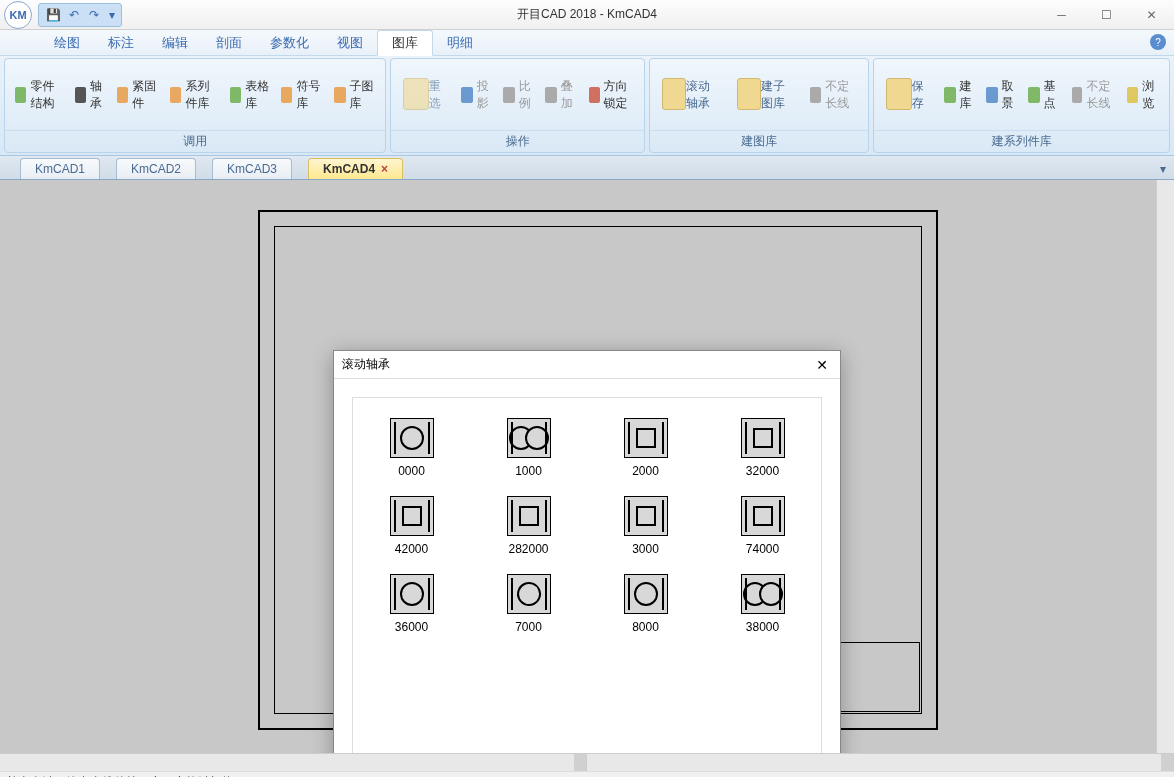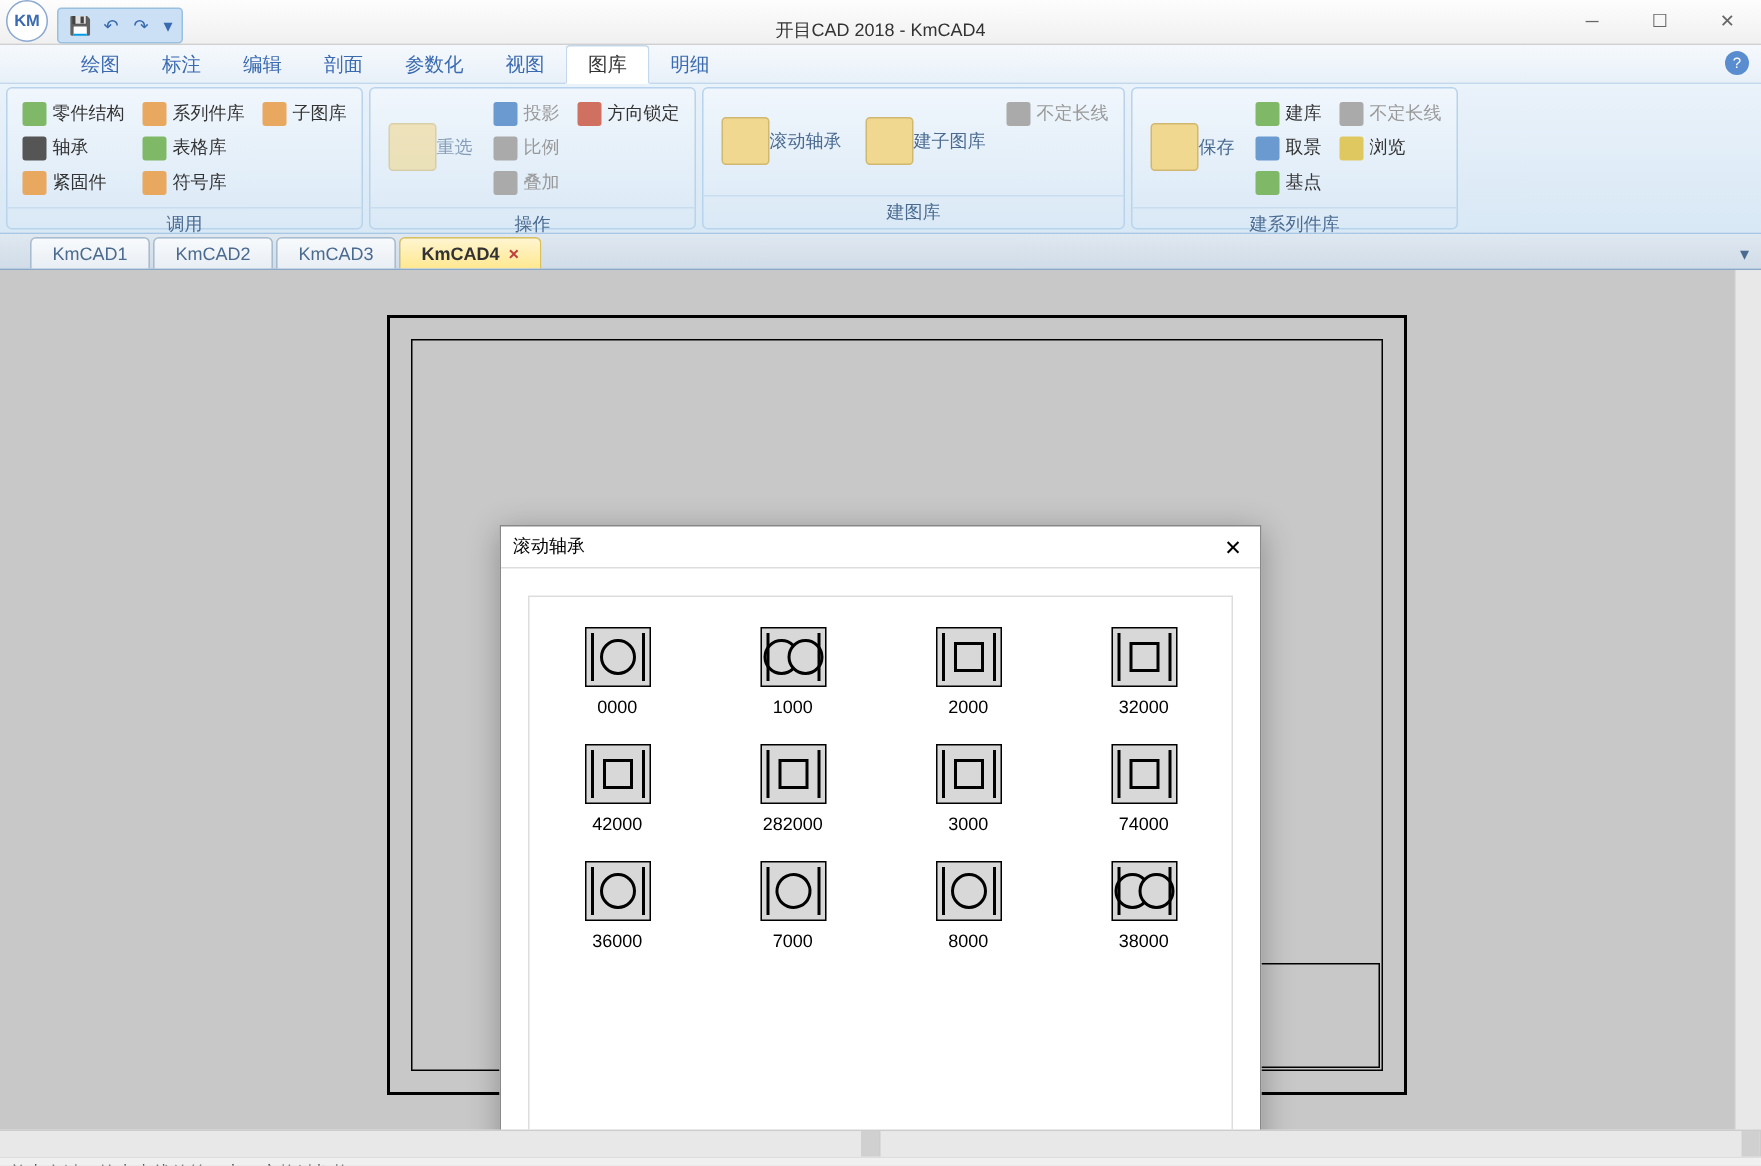--- a/index.html
+++ b/index.html
@@ -1,19 +1,19 @@
 <!DOCTYPE html>
 <html><head>
 <meta charset="utf-8">
 <style>
 * { box-sizing: border-box; margin: 0; padding: 0; font-family: "Microsoft YaHei", "Segoe UI", sans-serif; }
 body { background: #fff; width: 1174px; height: 777px; overflow: hidden; font-size: 12px; }
 
 
-.titlebar { height: 30px; background: linear-gradient(#fdfdfd,#f0f0f0); display:flex; align-items:flex-end; border-bottom:1px solid #d0d0d0; position:relative;}
+.titlebar { height: 30px; background: linear-gradient(#fdfdfd,#f0f0f0); display:flex; align-items:center; border-bottom:1px solid #d0d0d0; position:relative;}
 .app-icon { width:28px; height:28px; margin:1px 4px; background:#fff; border:1px solid #8aa8d0; border-radius:50%; display:flex; align-items:center; justify-content:center; font-weight:bold; color:#3a6ab0; font-size:11px;}
 .qat { display:flex; align-items:center; gap:2px; background:#cce0f5; border:1px solid #9ac0e0; border-radius:3px; padding:2px 6px; margin-left:2px;}
 .qat-btn { width:18px; height:18px; display:flex; align-items:center; justify-content:center; color:#3a6ab0; cursor:pointer;}
 .qat-down { color:#3a6ab0; margin-left:4px; cursor:pointer;}
 .title-text { position:absolute; left:50%; transform:translateX(-50%); color:#333; font-size:12px;}
 .win-controls { margin-left:auto; display:flex;}
 .win-btn { width:45px; height:30px; display:flex; align-items:center; justify-content:center; color:#666; cursor:pointer;}
 
 
 .menubar { height:26px; background: linear-gradient(#f5f9fd,#e8f0f8); display:flex; align-items:stretch; padding-left:40px; border-bottom:1px solid #c2d8ec; position:relative;}
@@ -22,35 +22,35 @@
 .menu-help { position:absolute; right:8px; top:4px; width:16px; height:16px; border-radius:50%; background:#5a8dd0; color:#fff; display:flex; align-items:center; justify-content:center; font-size:10px; cursor:pointer;}
 
 
 .ribbon { height:100px; background:linear-gradient(#eaf2fa,#d8e8f5); display:flex; border-bottom:1px solid #a6c8e6; padding:2px 4px; gap:4px;}
 .ribbon-group { background:linear-gradient(#f0f6fc,#dae9f6); border:1px solid #b8d4ec; border-radius:4px; display:flex; flex-direction:column; min-width:100px;}
 .group-body { flex:1; display:flex; padding:4px;}
 .group-label { text-align:center; font-size:12px; color:#4a6a90; padding:2px 0; border-top:1px solid #c8ddf0;}
 .big-btn { display:flex; flex-direction:row; align-items:center; justify-content:center; padding:4px 8px; cursor:pointer; color:#4a6a90;}
 .big-btn .icon { width:32px; height:32px; background:#f0d890; border:1px solid #d0b870; border-radius:3px; margin-bottom:2px; display:flex; align-items:center; justify-content:center;}
 .big-btn.disabled { opacity:0.6;}
-.small-btns { display:flex; flex-direction:column; gap:2px; padding:2px;}
+.small-btns { display:flex; flex-direction:row; gap:2px; padding:2px;}
 .small-btn { display:flex; align-items:center; gap:4px; padding:2px 4px; cursor:pointer; color:#333; font-size:12px;}
 .small-btn.disabled { color:#999;}
 .small-btn .sicon { width:16px; height:16px; display:inline-block; border-radius:2px;}
 .si-green { background:#7fb968;}
 .si-orange { background:#e8a860;}
 .si-blue { background:#6a9ad0;}
 .si-gray { background:#aaa;}
 .si-dark { background:#555;}
 .si-red { background:#d07060;}
 .si-yellow { background:#e0c860;}
 
 
 .doctabs { height:24px; background:linear-gradient(#e0e8f0,#d0dce8); display:flex; align-items:flex-end; padding-left:20px; border-bottom:1px solid #8aa8c8; position:relative;}
-.doctab { padding:3px 14px; background:linear-gradient(#f8fafc,#e8eef4); border:1px solid #a8bccf; border-bottom:none; border-radius:4px 4px 0 0; margin-right:2px; cursor:pointer; font-size:12px; color:#4a6a90;}
+.doctab { padding:3px 14px; background:linear-gradient(#f8fafc,#e8eef4); border:1px solid #a8bccf; border-bottom:none; border-radius:4px 4px 0 0; margin-right:16px; cursor:pointer; font-size:12px; color:#4a6a90;}
 .doctab.active { background:linear-gradient(#fff5d0,#ffe890); border-color:#d8c060; font-weight:bold; color:#333; position:relative;}
 .doctab.active .tab-x { color:#c04040; margin-left:6px; cursor:pointer;}
 .tabs-down { position:absolute; right:8px; top:6px; color:#4a6a90; cursor:pointer;}
 
 
 .canvas-area { height:573px; background:#c8c8c8; position:relative; display:flex;}
 .canvas-scroll-v { width:18px; background:#e8e8e8; border-left:1px solid #ccc;}
 .canvas-main { flex:1; position:relative; overflow:hidden;}
 .drawing-frame { position:absolute; left:258px; top:30px; width:680px; height:520px; border:2px solid #000;}
 .drawing-frame::before { content:""; position:absolute; left:14px; top:14px; right:14px; bottom:14px; border:1px solid #000;}

